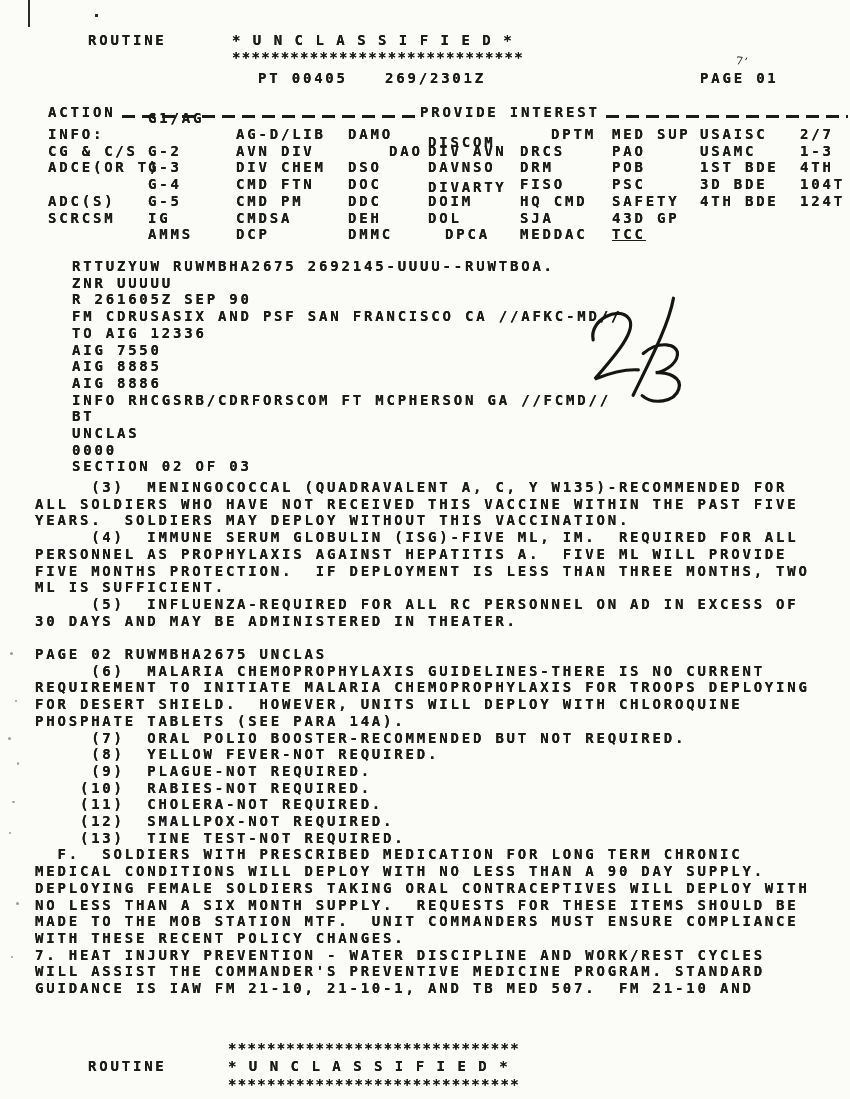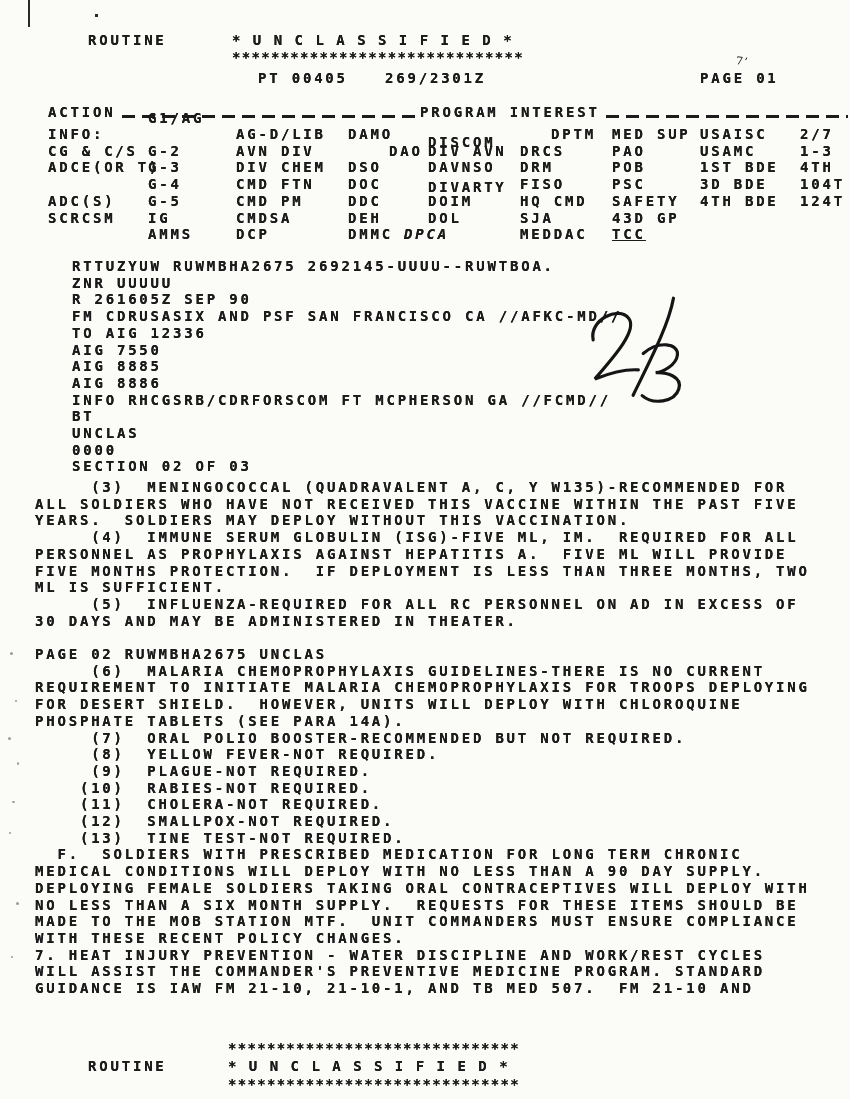--- a/index.html
+++ b/index.html
@@ -51,21 +51,21 @@
   <span class="t" style="left:88px;top:32px;">ROUTINE</span>
   <span class="t banner" style="left:232px;top:32px;">* U N C L A S S I F I E D *</span>
   <span class="t stars" style="left:232px;top:49px;">******************************</span>
   <span class="t" style="left:258px;top:70px;">PT 00405</span>
   <span class="t" style="left:385px;top:70px;">269/2301Z</span>
   <span class="t" style="left:700px;top:70px;">PAGE 01</span>
   <span class="hand corner-mark" style="left:736px;top:55px;">7’</span>
 
   <span class="t" style="left:48px;top:104px;">ACTION</span>
   <div class="dashline" style="left:122px;top:115px;width:293px;"></div>
-  <span class="t" style="left:420px;top:104px;">PROGRAM INTEREST</span>
+  <span class="t" style="left:420px;top:104px;">PROVIDE INTEREST</span>
   <div class="dashline" style="left:606px;top:115px;width:242px;"></div>
 
   <div id="routing-table">
       <span class="t" style="left: 48px; top: 126px;">INFO:</span>
       <span class="t" style="left: 148px; top: 110px;">G1/AG</span>
       <span class="t" style="left: 236px; top: 126px;">AG-D/LIB</span>
       <span class="t" style="left: 348px; top: 126px;">DAMO</span>
       <span class="t" style="left: 428px; top: 126px; margin-top: 8px;">DISCOM</span>
       <span class="t" style="left: 520px; top: 126px; padding-left: 31px;">DPTM</span>
       <span class="t" style="left: 612px; top: 126px;">MED SUP</span>
@@ -109,21 +109,21 @@
       <span class="t" style="left: 48px; top: 209.5px;">SCRCSM</span>
       <span class="t" style="left: 148px; top: 209.5px;">IG</span>
       <span class="t" style="left: 236px; top: 209.5px;">CMDSA</span>
       <span class="t" style="left: 348px; top: 209.5px;">DEH</span>
       <span class="t" style="left: 428px; top: 209.5px;">DOL</span>
       <span class="t" style="left: 520px; top: 209.5px;">SJA</span>
       <span class="t" style="left: 612px; top: 209.5px;">43D GP</span>
       <span class="t" style="left: 148px; top: 226.2px;">AMMS</span>
       <span class="t" style="left: 236px; top: 226.2px;">DCP</span>
       <span class="t" style="left: 348px; top: 226.2px;">DMMC</span>
-      <span class="t" style="left: 404px; top: 226.2px; font-style: italic;">DPCA</span>
+      <span class="t" style="left: 445px; top: 226.2px;">DPCA</span>
       <span class="t" style="left: 520px; top: 226.2px;">MEDDAC</span>
       <span class="t" style="left: 612px; top: 226.2px; text-decoration: underline;">TCC</span>
     </div>
 
   <pre class="block" style="left:72px;top:258px;">RTTUZYUW RUWMBHA2675 2692145-UUUU--RUWTBOA.
 ZNR UUUUU
 R 261605Z SEP 90
 FM CDRUSASIX AND PSF SAN FRANCISCO CA //AFKC-MD//
 TO AIG 12336
 AIG 7550

